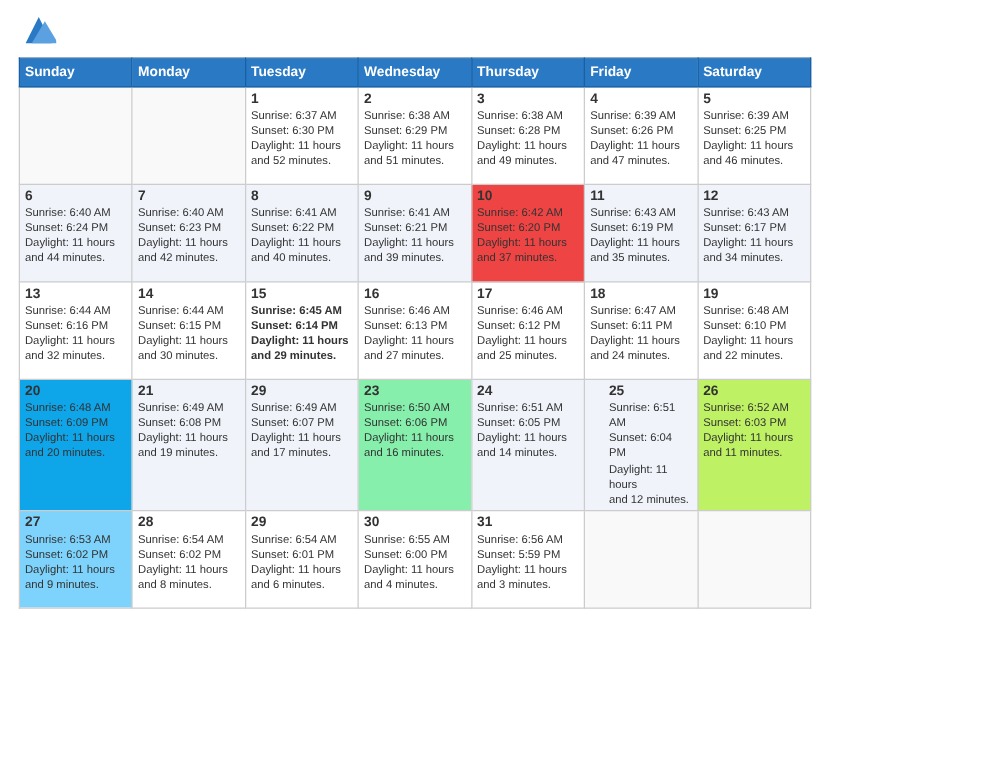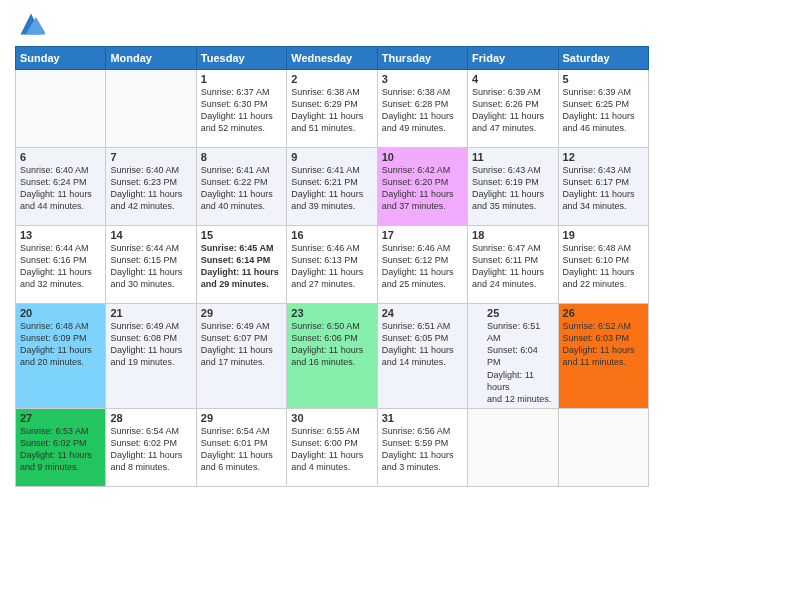--- a/index.html
+++ b/index.html
@@ -191,21 +191,21 @@
 Daylight: 11 hours
 and 40 minutes.</div>
           </td>
           <td style="background: rgb(240, 244, 250);">
             <span class="day-number">9</span>
             <div class="day-info" style="white-space: pre-wrap;">Sunrise: 6:41 AM
 Sunset: 6:21 PM
 Daylight: 11 hours
 and 39 minutes.</div>
           </td>
-          <td style="background: #f0abfc;">
+          <td style="background: #ef4444;">
             <span class="day-number">10</span>
             <div class="day-info" style="white-space: pre-wrap;">Sunrise: 6:42 AM
 Sunset: 6:20 PM
 Daylight: 11 hours
 and 37 minutes.</div>
           </td>
           <td style="background: rgb(240, 244, 250);">
             <span class="day-number">11</span>
             <div class="day-info" style="white-space: pre-wrap;">Sunrise: 6:43 AM
 Sunset: 6:19 PM
@@ -265,21 +265,21 @@
           </td>
           <td style="background: rgb(255, 255, 255);">
             <span class="day-number">19</span>
             <div class="day-info" style="white-space: pre-wrap;">Sunrise: 6:48 AM
 Sunset: 6:10 PM
 Daylight: 11 hours
 and 22 minutes.</div>
           </td>
         </tr>
         <tr>
-          <td style="background: #7dd3fc;">
+          <td style="background: #0ea5e9;">
             <span class="day-number">20</span>
             <div class="day-info" style="white-space: pre-wrap;">Sunrise: 6:48 AM
 Sunset: 6:09 PM
 Daylight: 11 hours
 and 20 minutes.</div>
           </td>
           <td style="background: rgb(240, 244, 250); margin-left: 15px;">
             <span class="day-number">21</span>
             <div class="day-info" style="white-space: pre-wrap;">Sunrise: 6:49 AM
 Sunset: 6:08 PM
@@ -307,30 +307,30 @@
 Daylight: 11 hours
 and 14 minutes.</div>
           </td>
           <td style="background: rgb(240, 244, 250); padding-left: 19px;">
             <span class="day-number">25</span>
             <div class="day-info" style="white-space: pre-wrap;">Sunrise: 6:51 AM
 Sunset: 6:04 PM
 Daylight: 11 hours
 and 12 minutes.</div>
           </td>
-          <td style="background: #f97316;">
+          <td style="background: #bef264;">
             <span class="day-number">26</span>
             <div class="day-info" style="white-space: pre-wrap;">Sunrise: 6:52 AM
 Sunset: 6:03 PM
 Daylight: 11 hours
 and 11 minutes.</div>
           </td>
         </tr>
         <tr>
-          <td style="background: #22c55e;">
+          <td style="background: #7dd3fc;">
             <span class="day-number">27</span>
             <div class="day-info" style="white-space: pre-wrap;">Sunrise: 6:53 AM
 Sunset: 6:02 PM
 Daylight: 11 hours
 and 9 minutes.</div>
           </td>
           <td style="background: rgb(255, 255, 255);">
             <span class="day-number">28</span>
             <div class="day-info" style="white-space: pre-wrap;">Sunrise: 6:54 AM
 Sunset: 6:02 PM

